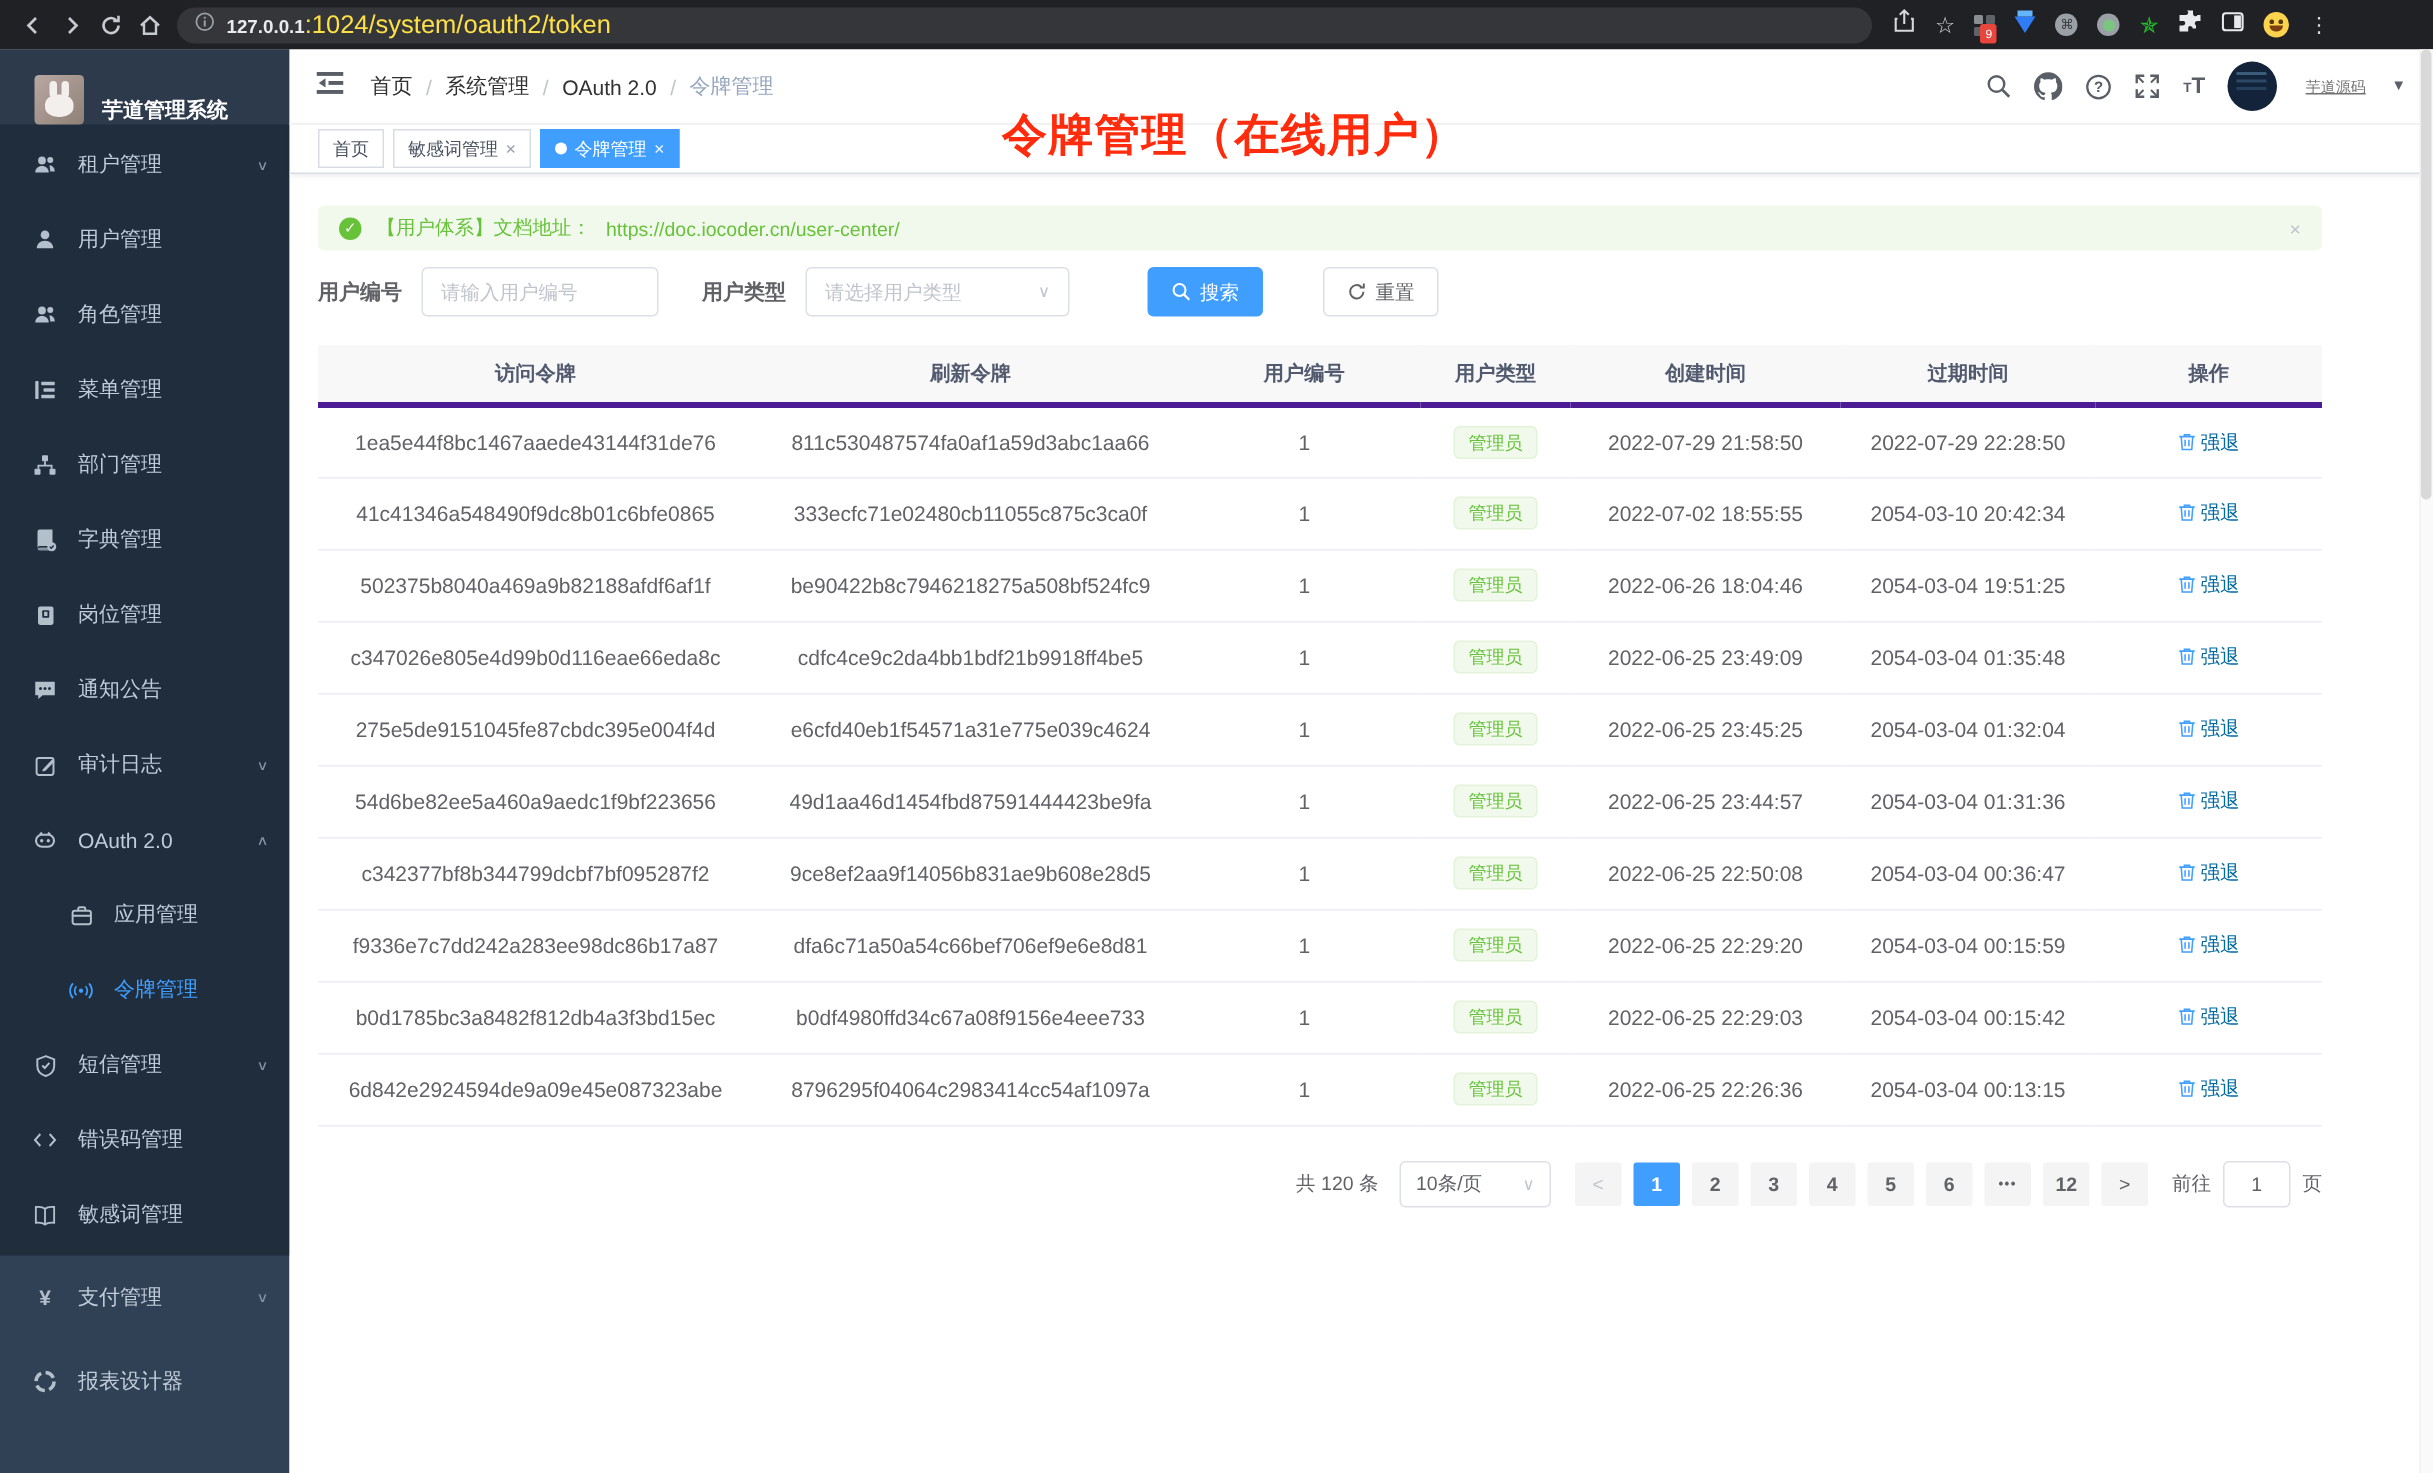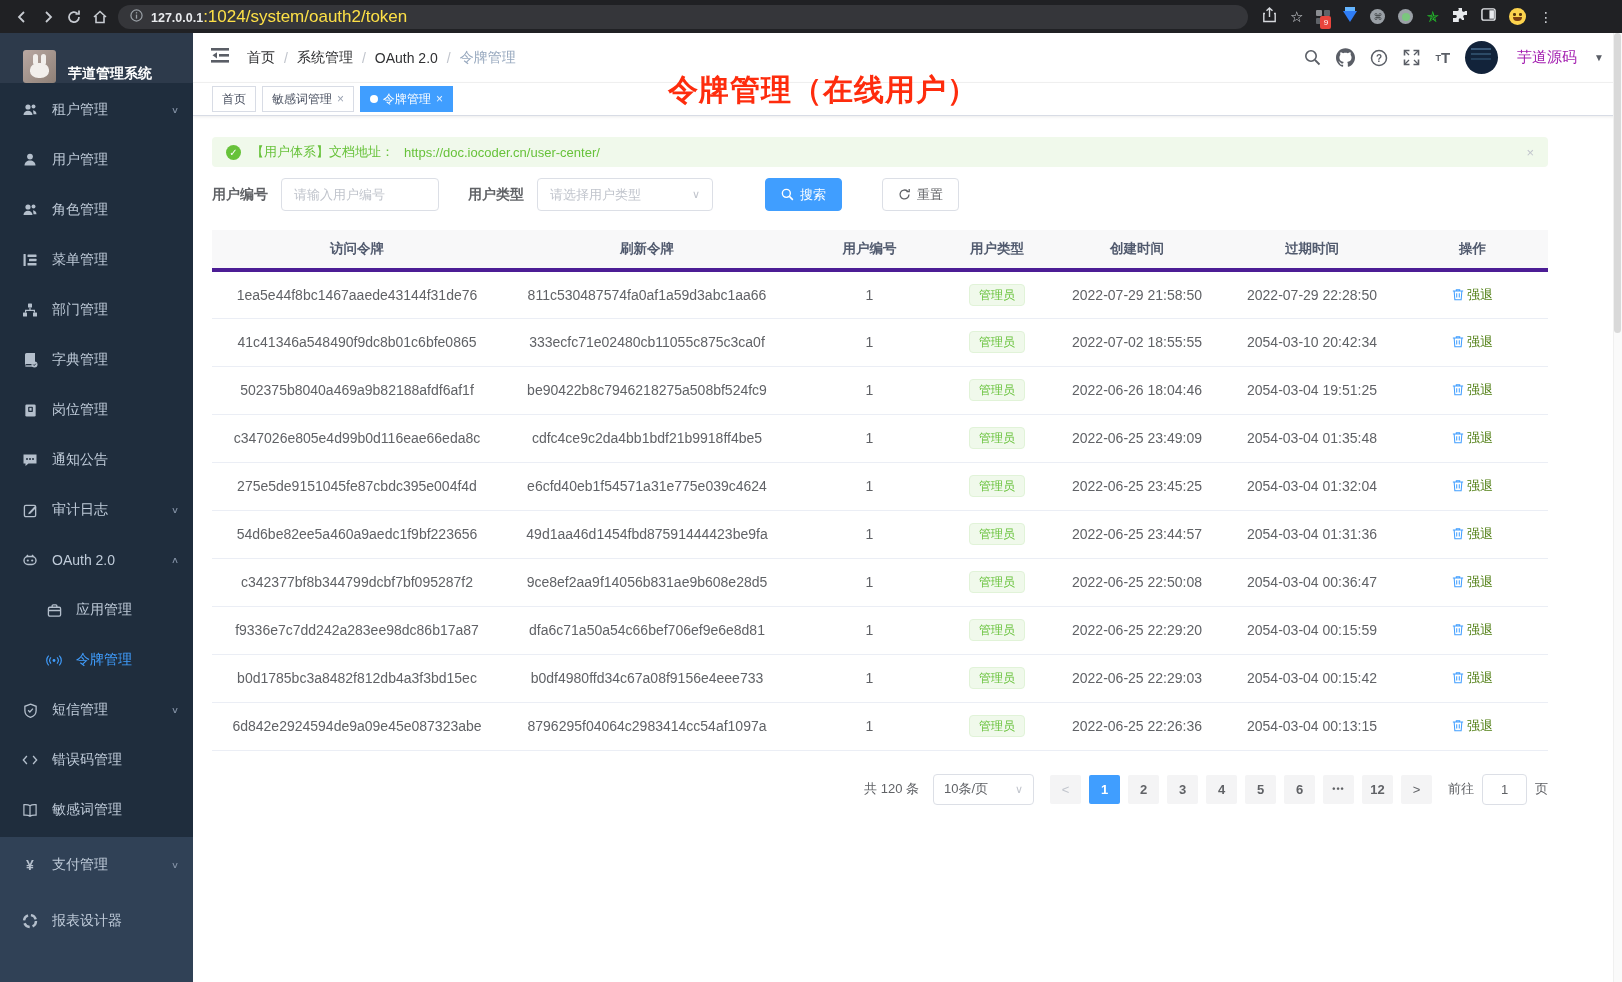--- a/index.html
+++ b/index.html
@@ -48,21 +48,21 @@
   .app-header { height:50px; display:flex; align-items:center; padding:0 18px; border-bottom:1px solid #f2f2f2; }
   .hamburger { color:#5a5e66; margin-right:18px; cursor:pointer; }
   .crumb { display:flex; align-items:center; gap:9px; font-size:14px; }
   .crumb .c { color:#303133; }
   .crumb .sep { color:#c0c4cc; }
   .crumb .last { color:#97a8be; }
   .h-icons { margin-left:auto; display:flex; align-items:center; gap:15px; color:#5a5e66; }
   .h-icons .hi { cursor:pointer; display:flex; align-items:center; }
   .avatar { width:33px; height:33px; border-radius:50%; background:#12233a; position:relative; overflow:hidden; }
   .avatar:before { content:""; position:absolute; left:6px; top:7px; width:20px; height:2px; background:#3a5a7a; box-shadow:0 5px 0 #2c4a66,0 10px 0 #24405c; }
-  .h-user { font-size:15px; color:#a21caf; margin-left:4px; }
+  .h-user { font-size:10px; color:#737373; margin-left:4px;text-decoration:underline; }
   .h-caret { color:#5a5e66; font-size:10px; margin-left:2px; }
 
   .tabbar { height:33px; display:flex; align-items:center; gap:6px; padding:0 19px; border-bottom:1px solid #d8dce5; box-shadow:0 1px 3px rgba(0,0,0,.08); position:relative; }
   .tag { height:26px; display:flex; align-items:center; padding:0 9px; border:1px solid #d8dce5; background:#fff; color:#495060; font-size:12px; cursor:pointer; gap:5px; }
   .tag .x { font-size:12px; color:#9aa2b1; }
   .tag.active { background:#409eff; border-color:#409eff; color:#fff; }
   .tag.active .x { color:#e8f3ff; }
   .tag .dot { width:8px; height:8px; border-radius:50%; background:#fff; }
 
   .annotation { position:absolute; left:475px; top:37px; font-size:30px; font-weight:600; color:#fe2c0d; letter-spacing:1px; z-index:5; white-space:nowrap; }
@@ -81,21 +81,21 @@
   .f-select .car { margin-left:auto; color:#c0c4cc; font-size:11px; }
   .gap28 { width:29px; }
   .btn { height:33px; border-radius:4px; display:flex; align-items:center; justify-content:center; gap:6px; font-size:13px; cursor:pointer; border:1px solid #dcdfe6; background:#fff; color:#606266; padding:0 15px;margin-left:40px; }
   .btn.primary { background:#409eff; border-color:#409eff; color:#fff; }
   .btn + .btn { }
 
   table.grid { margin-top:19px; width:1336px; border-collapse:collapse; table-layout:fixed; }
   .grid th { height:40px; background:#f8f8f9; color:#515a6e; font-size:13.5px; font-weight:bold; border-bottom:4px solid #4c1d95; }
   .grid td { height:48px; text-align:center; font-size:14px; color:#606266; border-bottom:1px solid #ebeef5; white-space:nowrap; }
   .tag-success { display:inline-block; background:#f0f9eb; border:1px solid #e1f3d8; color:#67c23a; font-size:12px; border-radius:4px; padding:3px 9px; line-height:1.2; }
-  .op-link { color:#4d7c0f; font-size:13px; cursor:pointer; display:inline-flex; align-items:center; gap:3px; }
+  .op-link { color:#0369a1; font-size:13px; cursor:pointer; display:inline-flex; align-items:center; gap:3px; }
 
   .pager { width:1336px; margin-top:23px; display:flex; align-items:center; justify-content:flex-end; font-size:13px; color:#606266; }
   .p-total { margin-right:14px; }
   .p-size { width:101px; height:31px; border:1px solid #dcdfe6; border-radius:4px; display:flex; align-items:center; padding:0 10px; color:#606266; cursor:pointer; }
   .p-size .car { margin-left:auto; color:#c0c4cc; font-size:11px; }
   .p-btns { display:flex; align-items:center; margin-left:12px; }
   .p-btn { min-width:31px; height:29px; background:#f4f4f5; border-radius:2px; margin:0 4px; display:flex; align-items:center; justify-content:center; color:#606266; font-weight:bold; cursor:pointer; padding:0 4px; }
   .p-btn.arrow { color:#c0c4cc; font-weight:normal; }
   .p-btn.arrow.on { color:#606266; }
   .p-btn.active { background:#409eff; color:#fff; }

